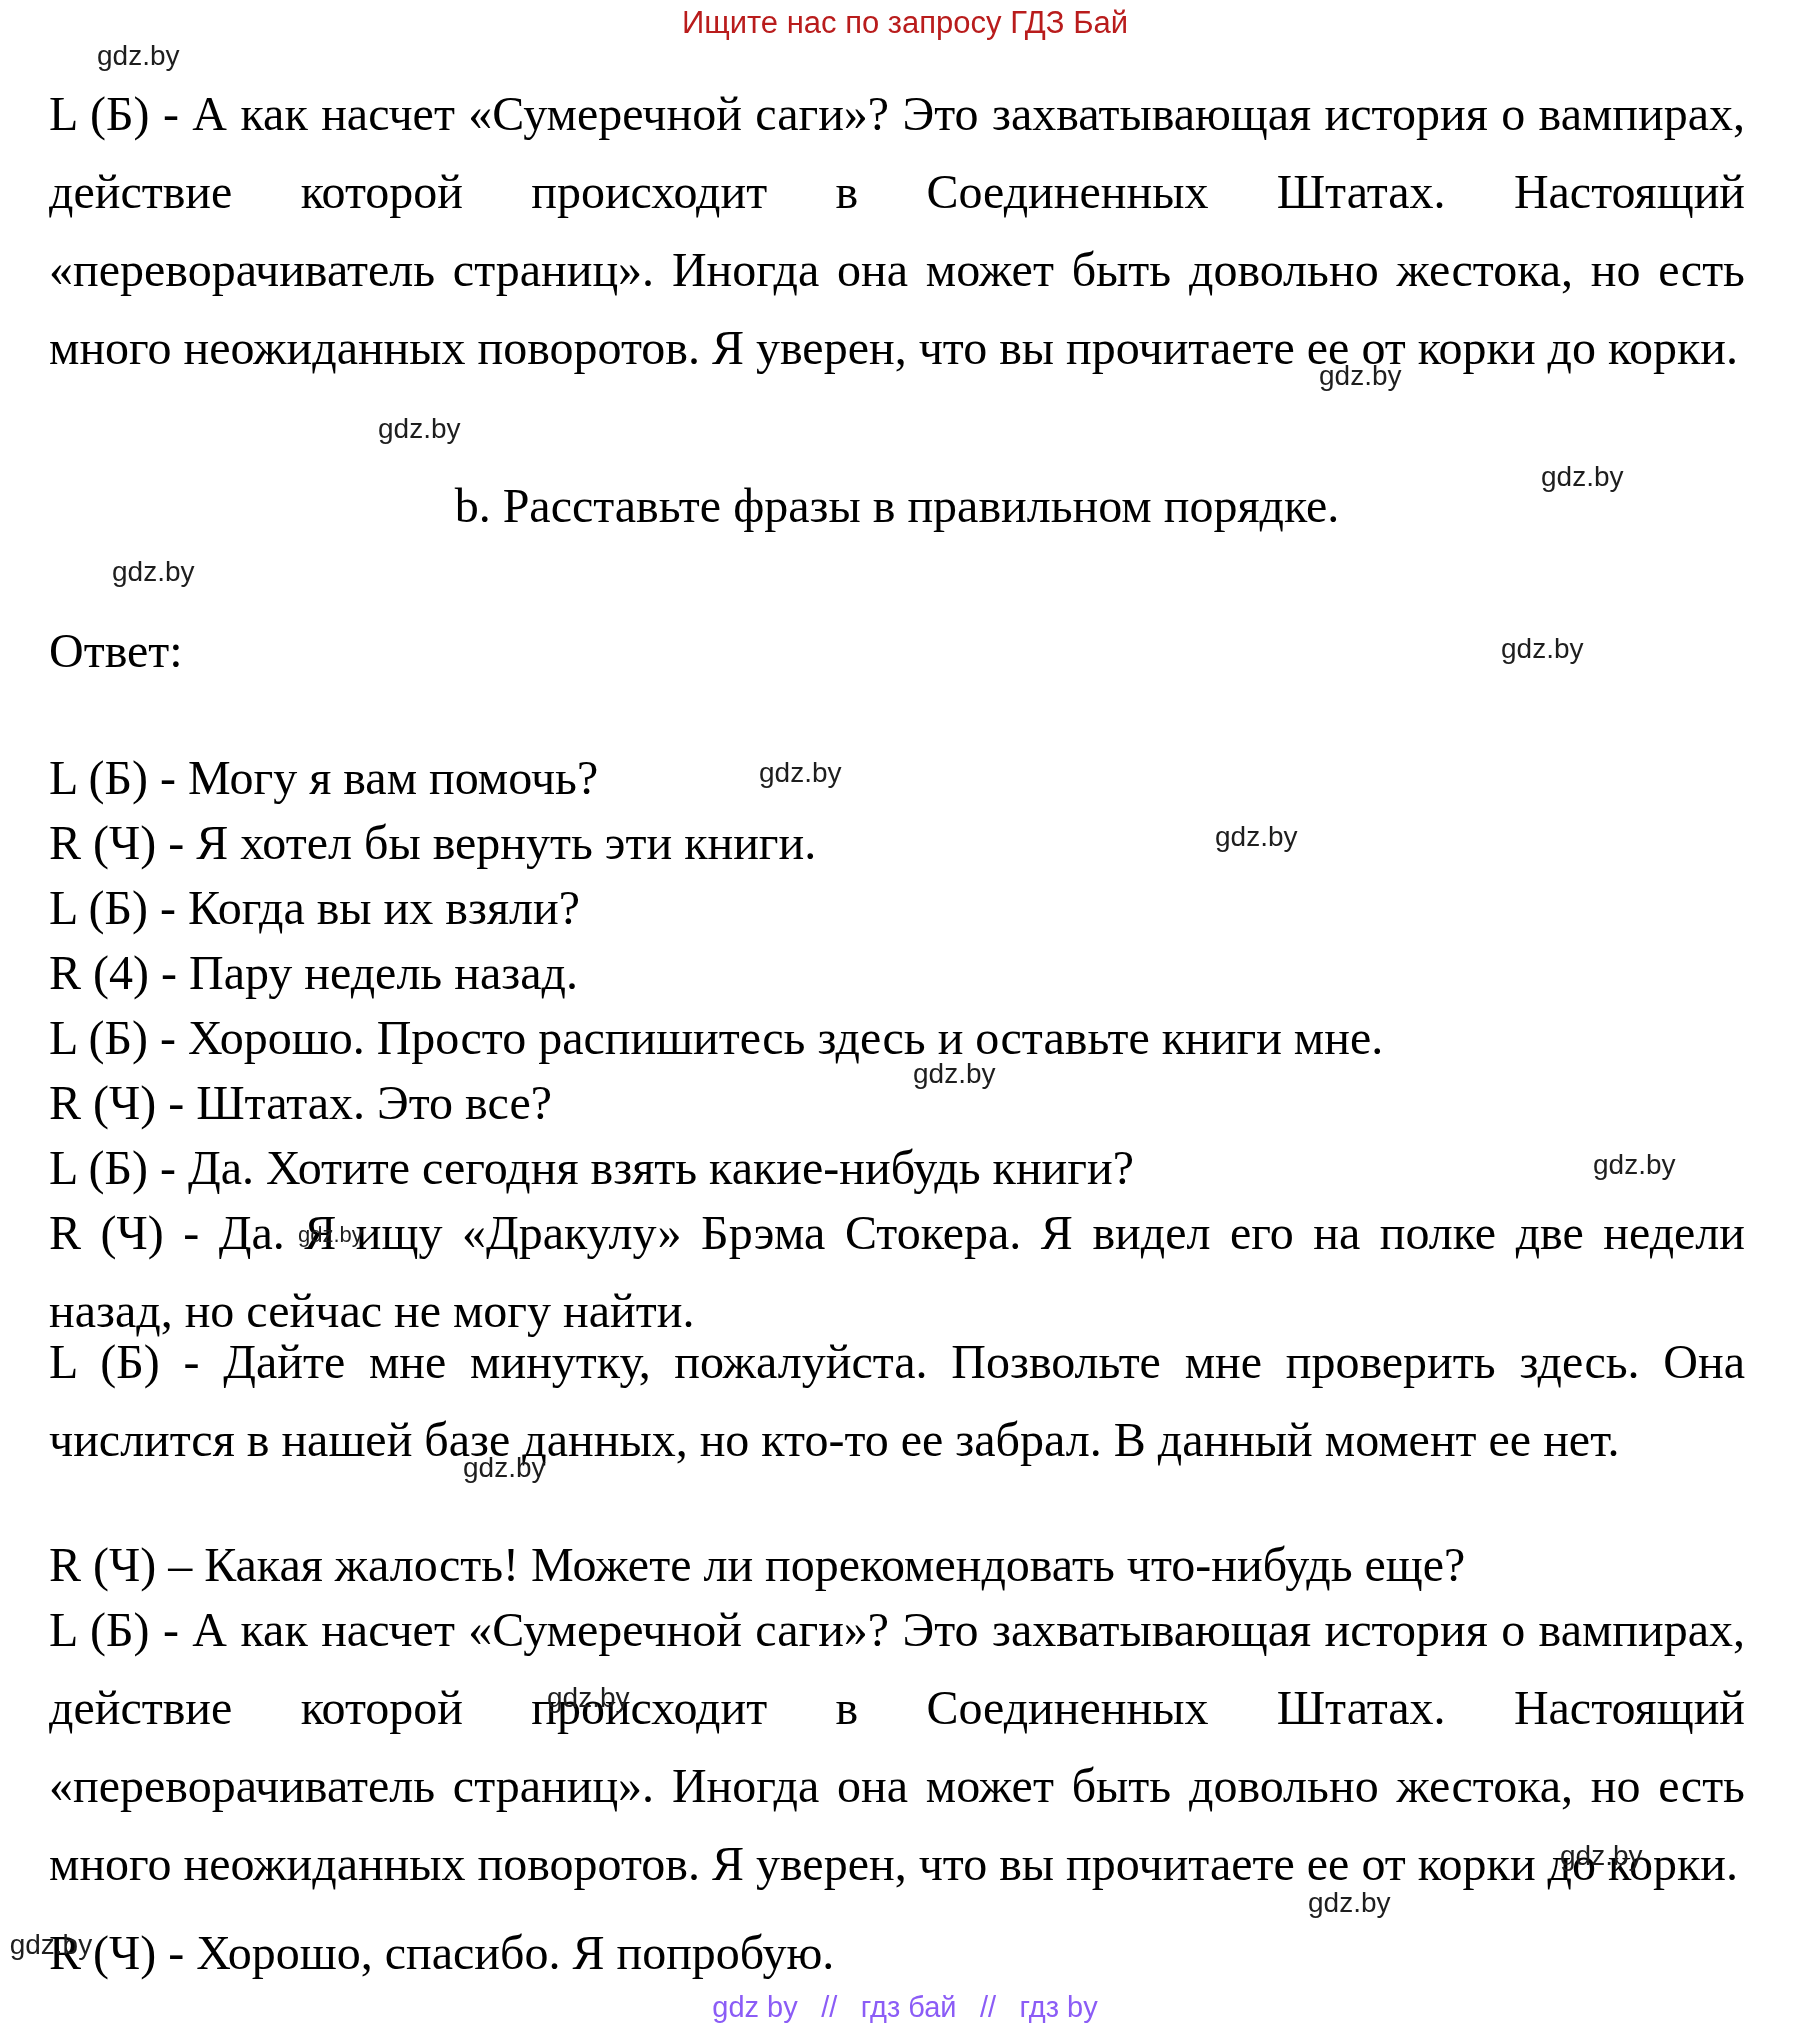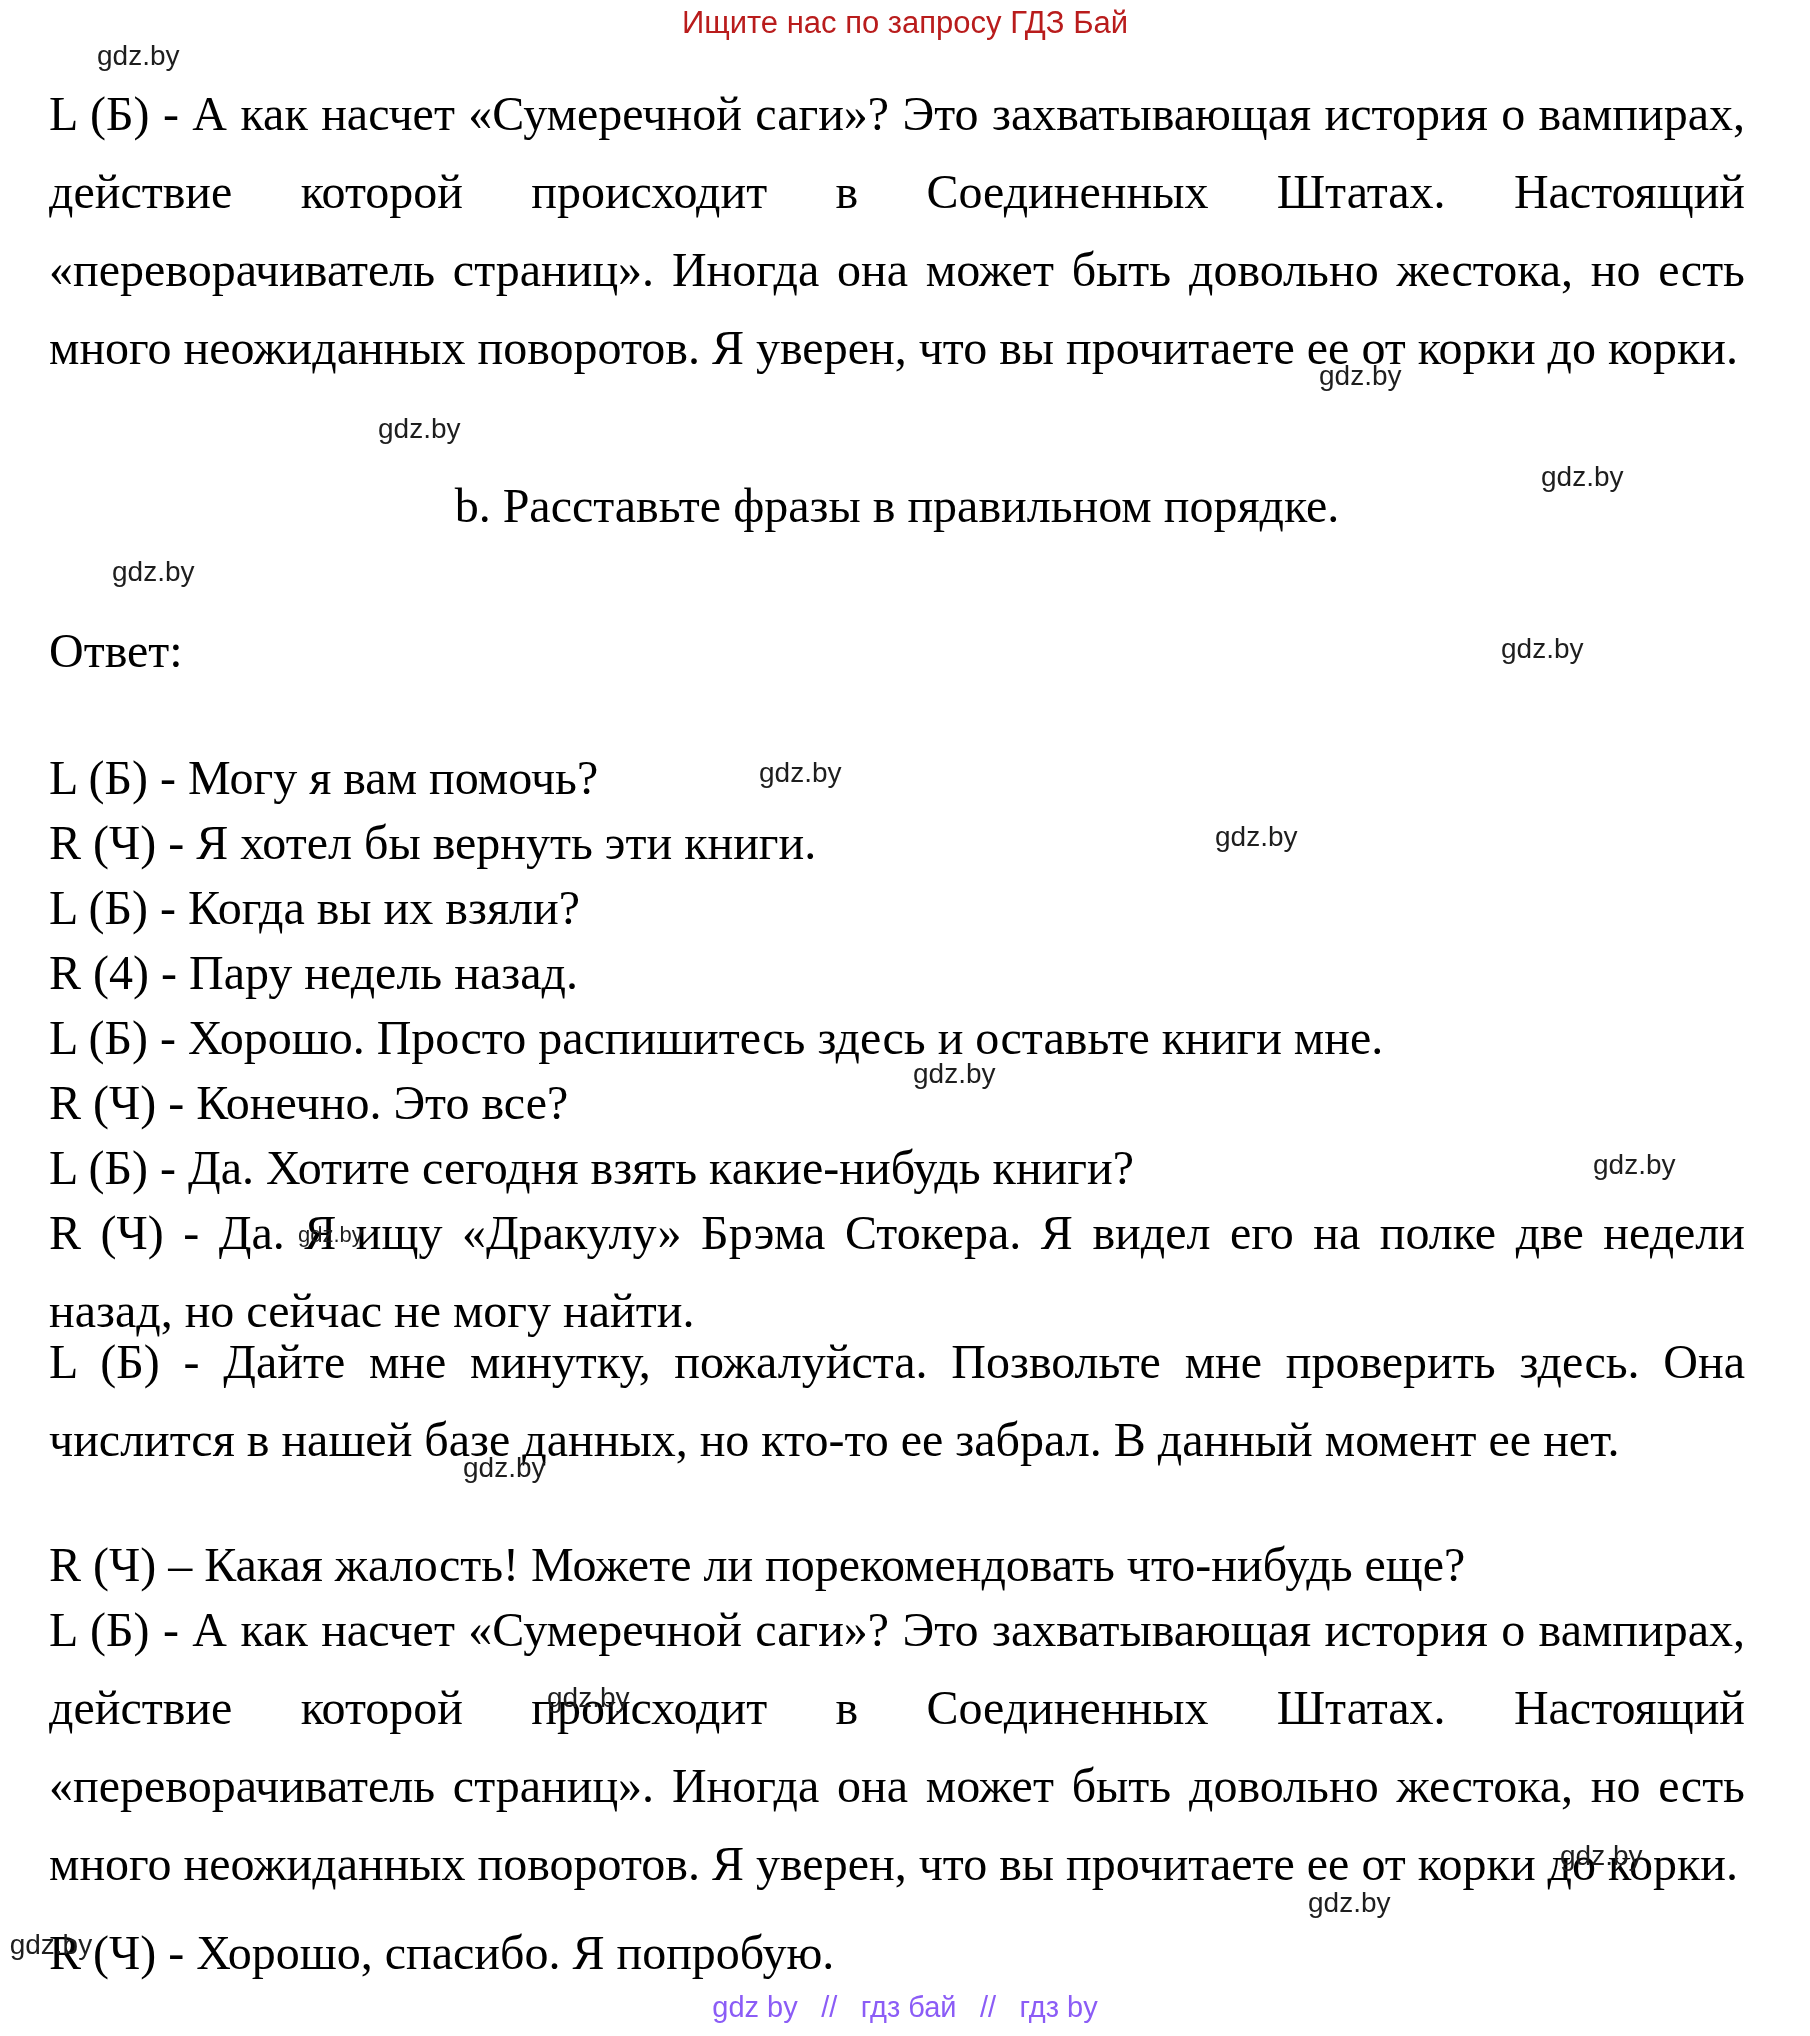--- a/index.html
+++ b/index.html
@@ -70,21 +70,21 @@
   <div class="textblock task">b. Расставьте фразы в правильном порядке.</div>
 
   <div class="textblock answer">Ответ:</div>
 
   <div class="textblock dialogue">
     <p class="dl l1">L (Б) - Могу я вам помочь?</p>
     <p class="dl l1">R (Ч) - Я хотел бы вернуть эти книги.</p>
     <p class="dl l1">L (Б) - Когда вы их взяли?</p>
     <p class="dl l1">R (4) - Пару недель назад.</p>
     <p class="dl l1">L (Б) - Хорошо. Просто распишитесь здесь и оставьте книги мне.</p>
-    <p class="dl l1">R (Ч) - Конечно. Это все?</p>
+    <p class="dl l1">R (Ч) - Штатах. Это все?</p>
     <p class="dl l1">L (Б) - Да. Хотите сегодня взять какие-нибудь книги?</p>
     <p class="dl l2">R (Ч) - Да. Я ищу «Дракулу» Брэма Стокера. Я видел его на полке две недели назад, но сейчас не могу найти.</p>
     <p class="dl l3">L (Б) - Дайте мне минутку, пожалуйста. Позвольте мне проверить здесь. Она числится в нашей базе данных, но кто-то ее забрал. В данный момент ее нет.</p>
     <p class="dl l1">R (Ч) – Какая жалость! Можете ли порекомендовать что-нибудь еще?</p>
     <p class="dl l5">L (Б) - А как насчет «Сумеречной саги»? Это захватывающая история о вампирах, действие которой происходит в Соединенных Штатах. Настоящий «переворачиватель страниц». Иногда она может быть довольно жестока, но есть много неожиданных поворотов. Я уверен, что вы прочитаете ее от корки до корки.</p>
     <p class="dl l1">R (Ч) - Хорошо, спасибо. Я попробую.</p>
   </div>
 
   <span class="wm" style="left:97px;  top:42px;">gdz.by</span>
   <span class="wm" style="left:1319px; top:362px;">gdz.by</span>

